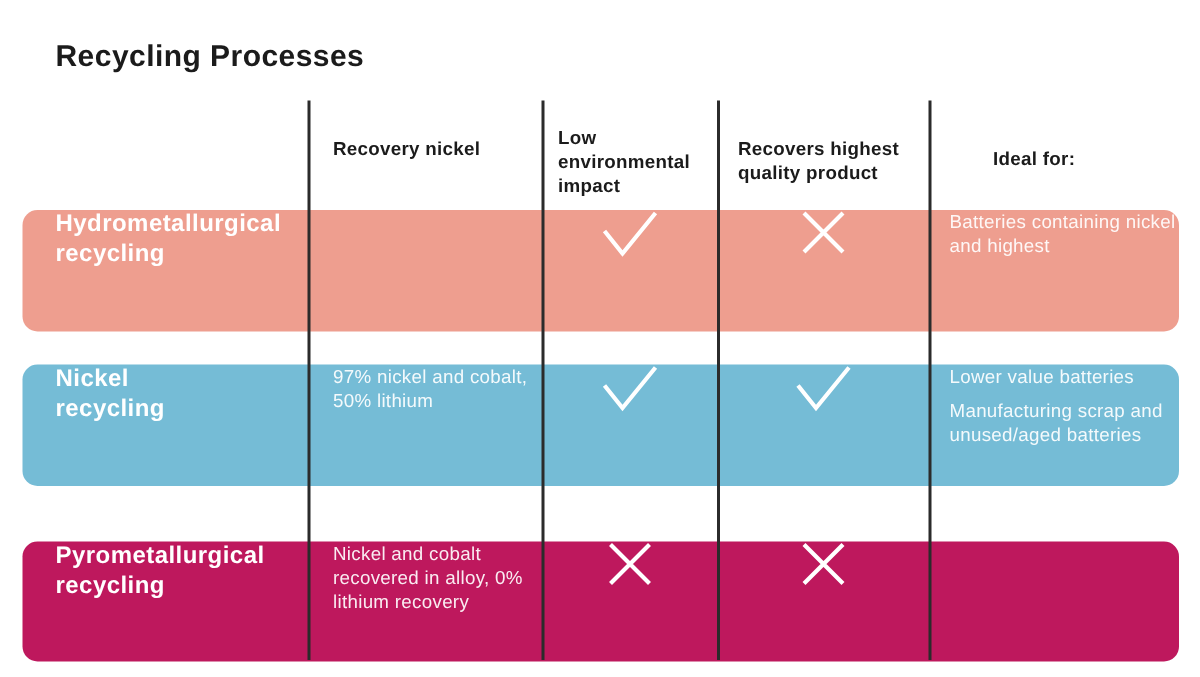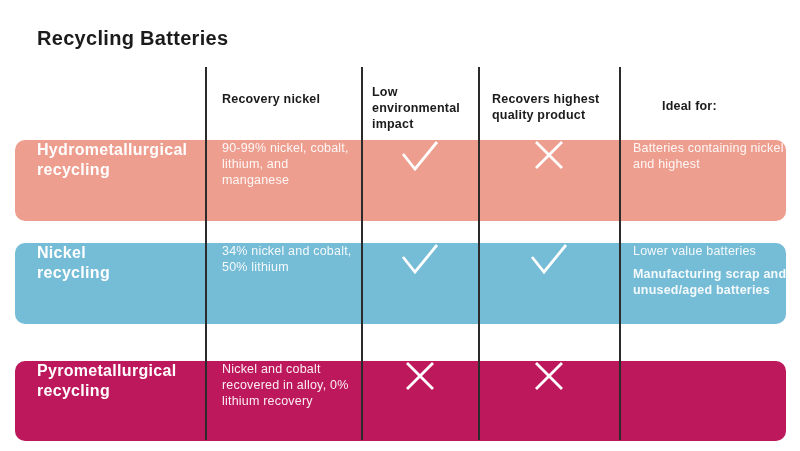--- a/index.html
+++ b/index.html
@@ -79,46 +79,45 @@
   }
   .cell-recovery { left: 207px; width: 130px; }
   .mark-cell {
     align-items: center;
   }
   .cell-mark1 { left: 346px; width: 118px; }
   .cell-mark2 { left: 463px; width: 142px; }
   .mark-cell svg { display: block; }
   .cell-ideal { left: 618px; width: 158px; }
   .cell-ideal p { margin: 0; }
-  .cell-ideal p + p { margin-top: 7px; font-weight: bold; }
+  .cell-ideal p + p { margin-top: 7px; }
   .cell-ideal p:empty { display: none; }
 </style>
 </head>
 <body>
 
 <div class="canvas">
 
-  <div class="title">Recycling Batteries</div>
+  <div class="title">Recycling Processes</div>
 
   <div class="divider d1"></div>
   <div class="divider d2"></div>
   <div class="divider d3"></div>
   <div class="divider d4"></div>
 
   <div class="col-header ch-recovery">Recovery nickel</div>
   <div class="col-header ch-impact">Low environmental impact</div>
   <div class="col-header ch-quality">Recovers highest quality product</div>
   <div class="col-header ch-ideal">Ideal for:</div>
 
   <div class="row r0">
     <div class="cell cell-label">
       <span class="lbl">Hydrometallurgical</span>
       <span class="lbl">recycling</span>
     </div>
-    <div class="cell cell-recovery body-text">90-99% nickel, cobalt, lithium, and manganese</div>
     <div class="cell mark-cell cell-mark1" data-mark="check">
       <svg class="check-icon" width="38" height="32" viewBox="0 0 38 32">
           <path d="M2 14 L14 29 L36 2" stroke="#ffffff" stroke-width="2.8" fill="none"></path>
         </svg>
 
     </div>
     <div class="cell mark-cell cell-mark2" data-mark="x">
 
       <svg class="x-icon" width="30" height="30" viewBox="0 0 30 30">
           <path d="M2 2 L28 28 M28 2 L2 28" stroke="#ffffff" stroke-width="2.8" fill="none"></path>
@@ -128,21 +127,21 @@
       <p>Batteries containing nickel and highest</p>
 
     </div>
   </div>
 
   <div class="row r1">
     <div class="cell cell-label">
       <span class="lbl">Nickel</span>
       <span class="lbl">recycling</span>
     </div>
-    <div class="cell cell-recovery body-text">34% nickel and cobalt, 50% lithium</div>
+    <div class="cell cell-recovery body-text">97% nickel and cobalt, 50% lithium</div>
     <div class="cell mark-cell cell-mark1" data-mark="check">
       <svg class="check-icon" width="38" height="32" viewBox="0 0 38 32">
           <path d="M2 14 L14 29 L36 2" stroke="#ffffff" stroke-width="2.8" fill="none"></path>
         </svg>
 
     </div>
     <div class="cell mark-cell cell-mark2" data-mark="check">
       <svg class="check-icon" width="38" height="32" viewBox="0 0 38 32">
           <path d="M2 14 L14 29 L36 2" stroke="#ffffff" stroke-width="2.8" fill="none"></path>
         </svg>

